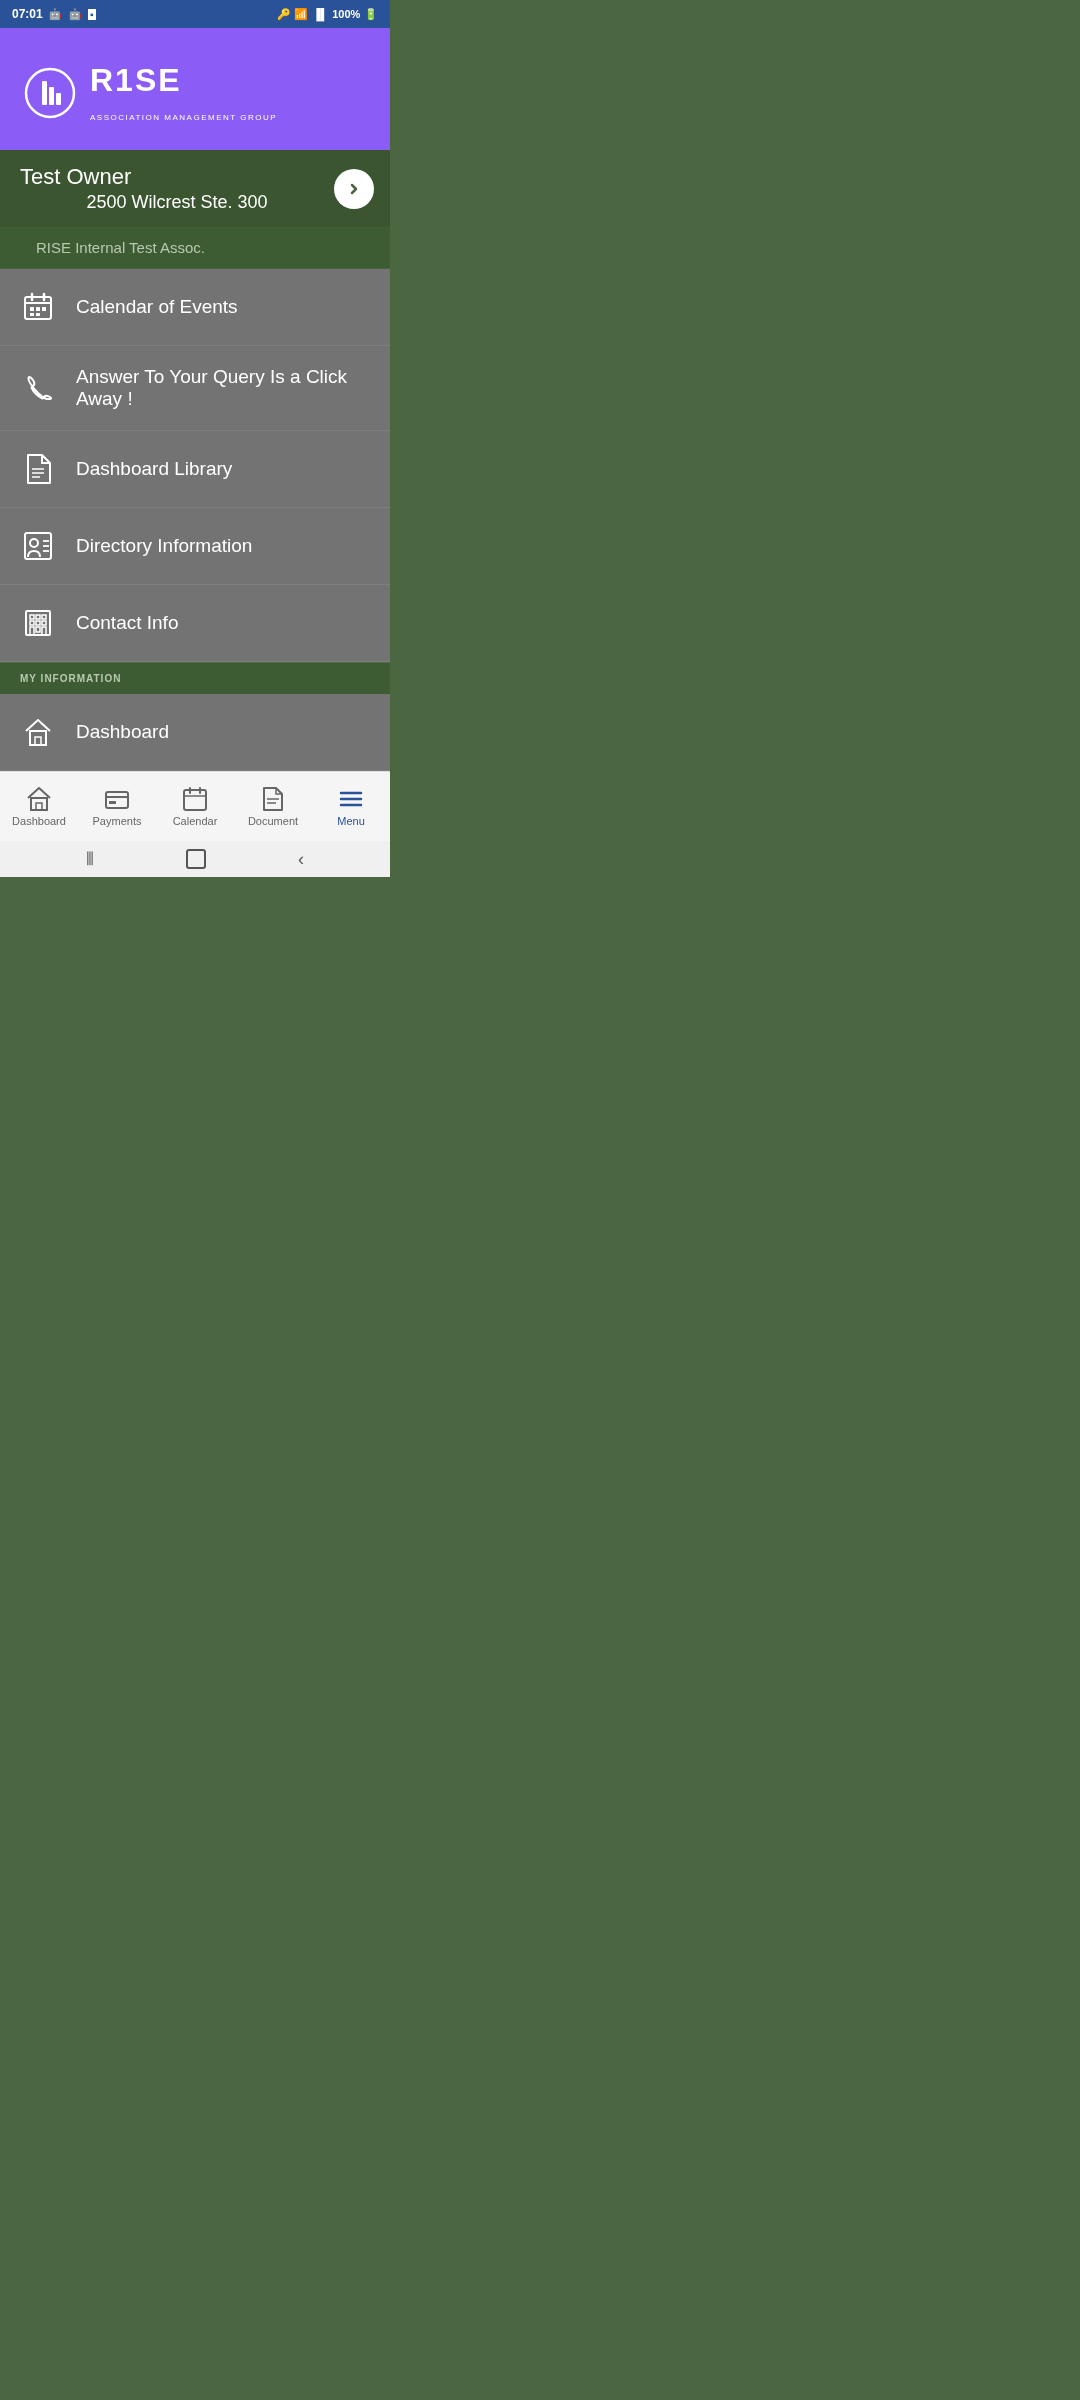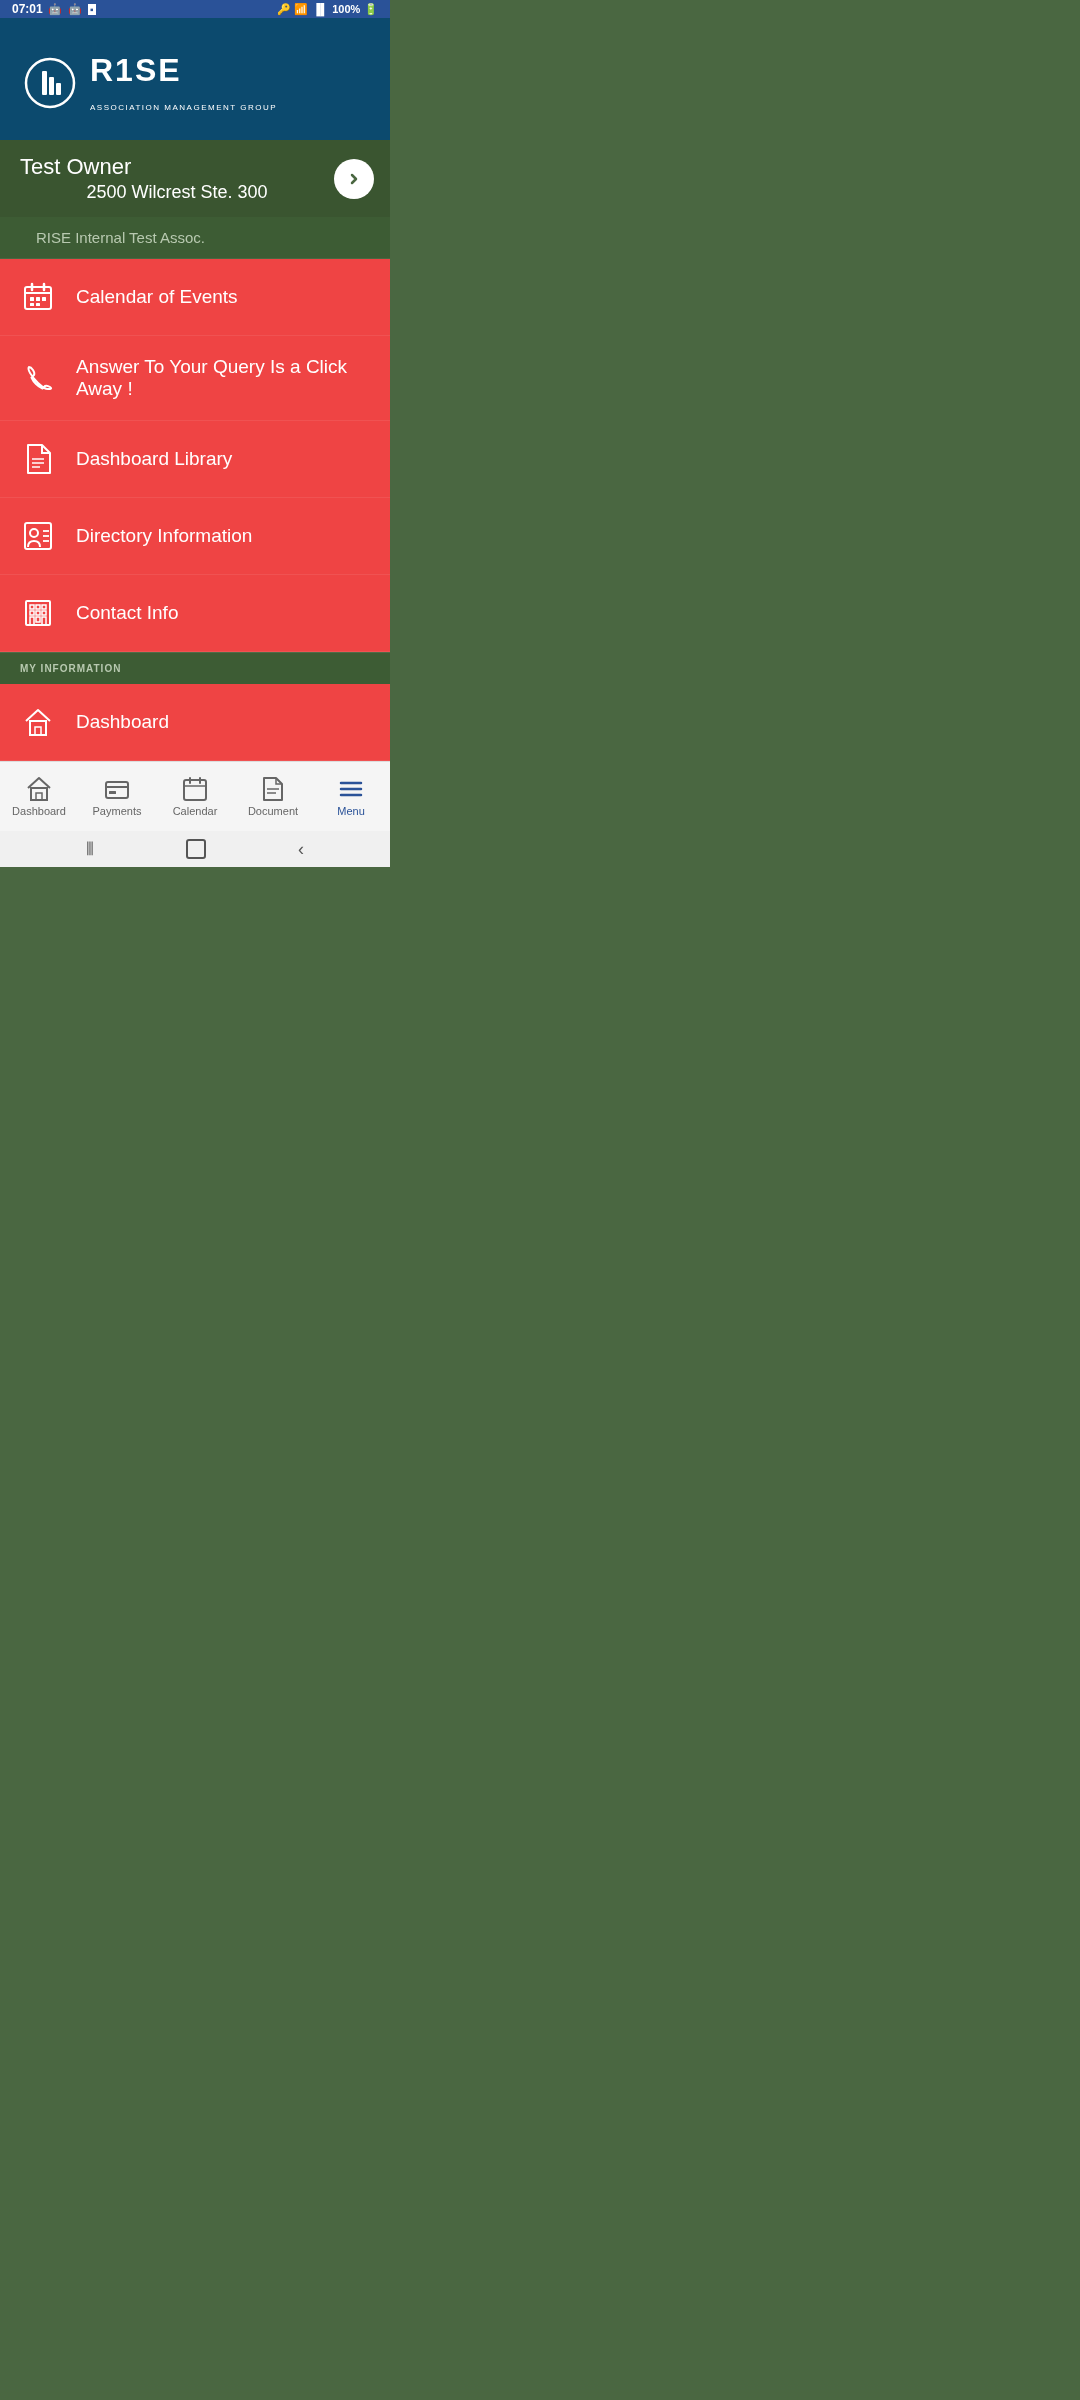--- a/index.html
+++ b/index.html
@@ -11,35 +11,35 @@
       font-family: 'Segoe UI', Arial, sans-serif;
       background: #4a6741;
       display: flex;
       flex-direction: column;
       overflow-x: hidden;
     }
 
     
     .status-bar {
       background: #2a5298;
-      height: 18px;
+      height: 28px;
       display: flex;
       align-items: center;
       justify-content: space-between;
       padding: 0 12px;
       color: white;
       font-size: 12px;
       font-weight: 600;
     }
     .status-bar-left { display: flex; align-items: center; gap: 6px; }
     .status-bar-right { display: flex; align-items: center; gap: 4px; font-size: 11px; }
 
     
     .header-logo {
-      background: #0c4a6e;
+      background: #8b5cf6;
       padding: 36px 24px 28px 24px;
       display: flex;
       align-items: center;
     }
 
     .logo-container {
       display: flex;
       align-items: center;
       gap: 14px;
     }
@@ -113,21 +113,21 @@
     .assoc-label {
       background: #3d5c34;
       padding: 12px 36px;
       color: #b8c9b0;
       font-size: 15px;
       border-bottom: 1px solid #4a6741;
     }
 
     
     .menu-list {
-      background: #ef4444;
+      background: #737373;
       flex: 1;
     }
 
     .menu-item {
       display: flex;
       align-items: center;
       padding: 20px 20px;
       gap: 20px;
       cursor: pointer;
       border-bottom: 1px solid rgba(255,255,255,0.08);

